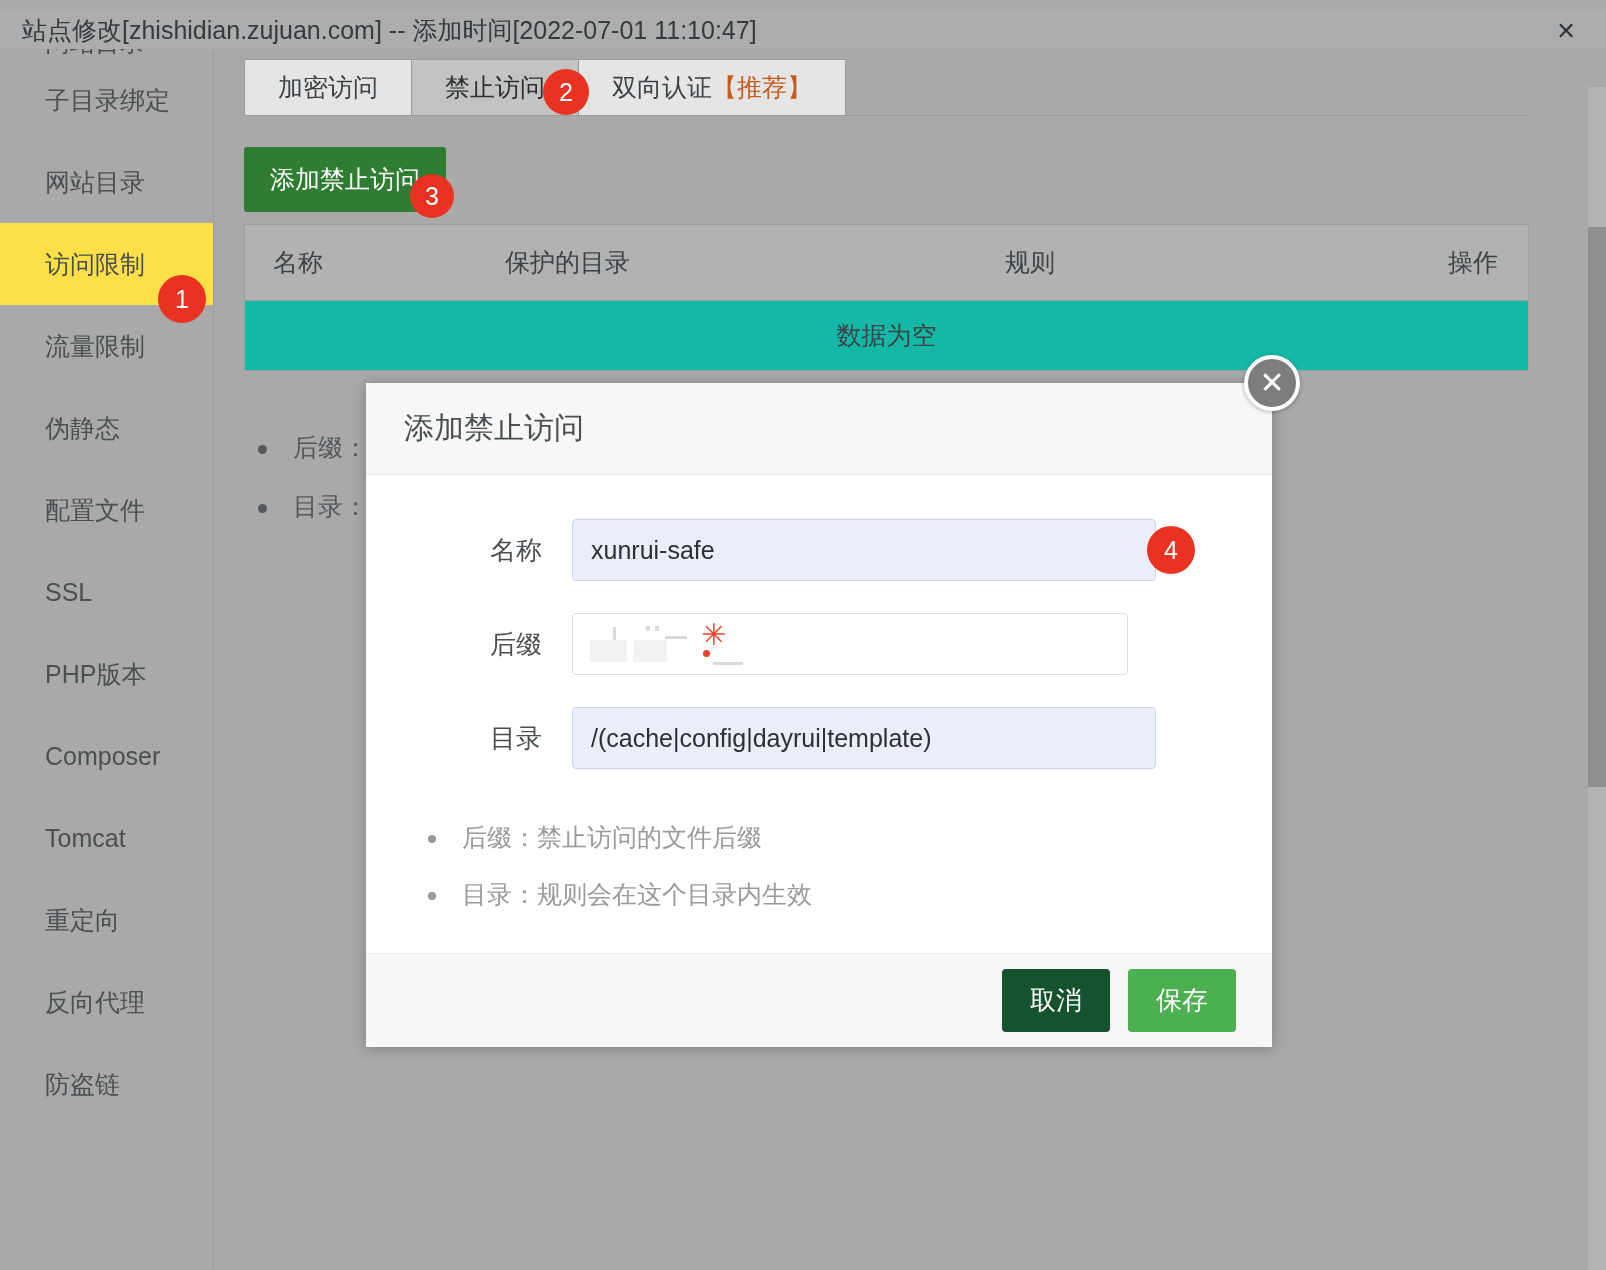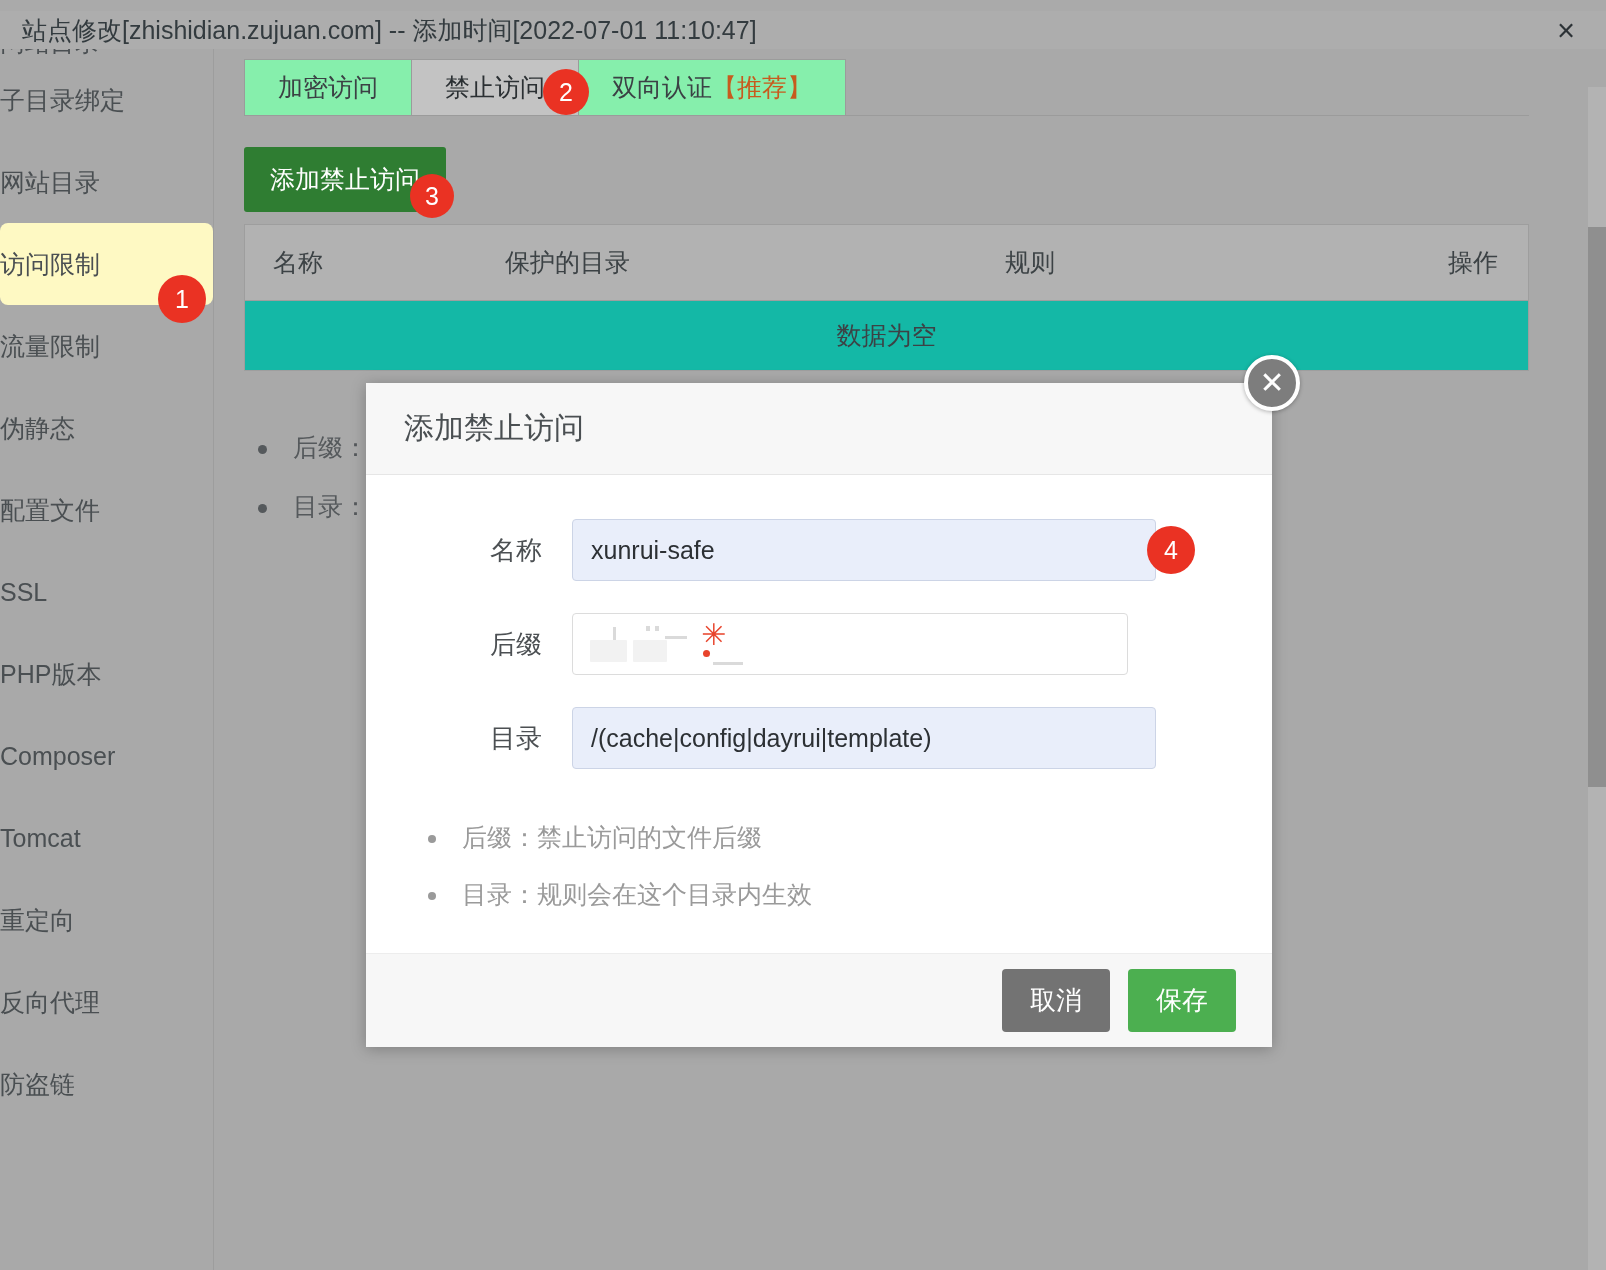--- a/index.html
+++ b/index.html
@@ -38,40 +38,40 @@
 
   
   .sidebar {
     position: absolute; left: 0; top: 0; width: 214px; height: 1232px;
     background: #a9a9a9;
     border-right: 1px solid #9d9d9d;
     overflow: hidden;
   }
   .side-item {
     height: 82px; display: flex; align-items: center;
-    font-size: 25px; color: #4a4f52;
+    padding-left: 45px; font-size: 25px; color: #4a4f52;
     position: relative; cursor: pointer;
     white-space: nowrap;
   }
   .side-item.clipped { height: 10px; overflow: hidden; align-items: flex-end; }
-  .side-item.active { background: #fef9c3; border-radius: 8px; }
+  .side-item.active { background: #fde047; }
 
   
   .main {
     position: absolute; left: 214px; top: 0; width: 1337px; height: 1232px;
     background: #a9a9a9;
   }
 
   
   .tabs { position: absolute; left: 30px; top: 10px; display: flex; align-items: flex-end; }
   .tab {
     height: 56px; display: flex; align-items: center; justify-content: center;
     padding: 0 33px; font-size: 25px; color: #3b4144;
     border: 1px solid #9b9b9b; border-bottom: none;
-    background: #86efac; position: relative; cursor: pointer;
+    background: #e5e5e5; position: relative; cursor: pointer;
     white-space: nowrap;
   }
   .tab + .tab { margin-left: -1px; text-align: right; }
   .tab.active { background: #c3c3c3; color: #2b3033; }
   .tab .rec { color: #c75b1e; }
 
   .tabs-rule {
     position: absolute; left: 30px; top: 66px; width: 1285px;
     border-bottom: 1px solid #9b9b9b;
   }
@@ -198,21 +198,21 @@
     position: absolute; left: 0; bottom: 0; width: 906px; height: 94px;
     background: #f7f7f7; border-top: 1px solid #ededed;
     display: flex; align-items: center; justify-content: flex-end;
     padding-right: 36px; gap: 18px;
   }
   .btn {
     font-size: 26px; border: none; border-radius: 4px;
     padding: 14px 28px; cursor: pointer;
     font-family: "Liberation Sans", sans-serif;
   }
-  .btn-cancel { background: #737373; color: #ffffff; }
+  .btn-cancel { background: #14532d; color: #ffffff; }
   .btn-save   { background: #4caf50; color: #ffffff; }
 
   
   .badge {
     position: absolute; border-radius: 50%;
     background: #ea3223; color: #ffffff;
     display: flex; align-items: center; justify-content: center;
     font-size: 25px; font-weight: 400;
     z-index: 60; pointer-events: none;
   }

